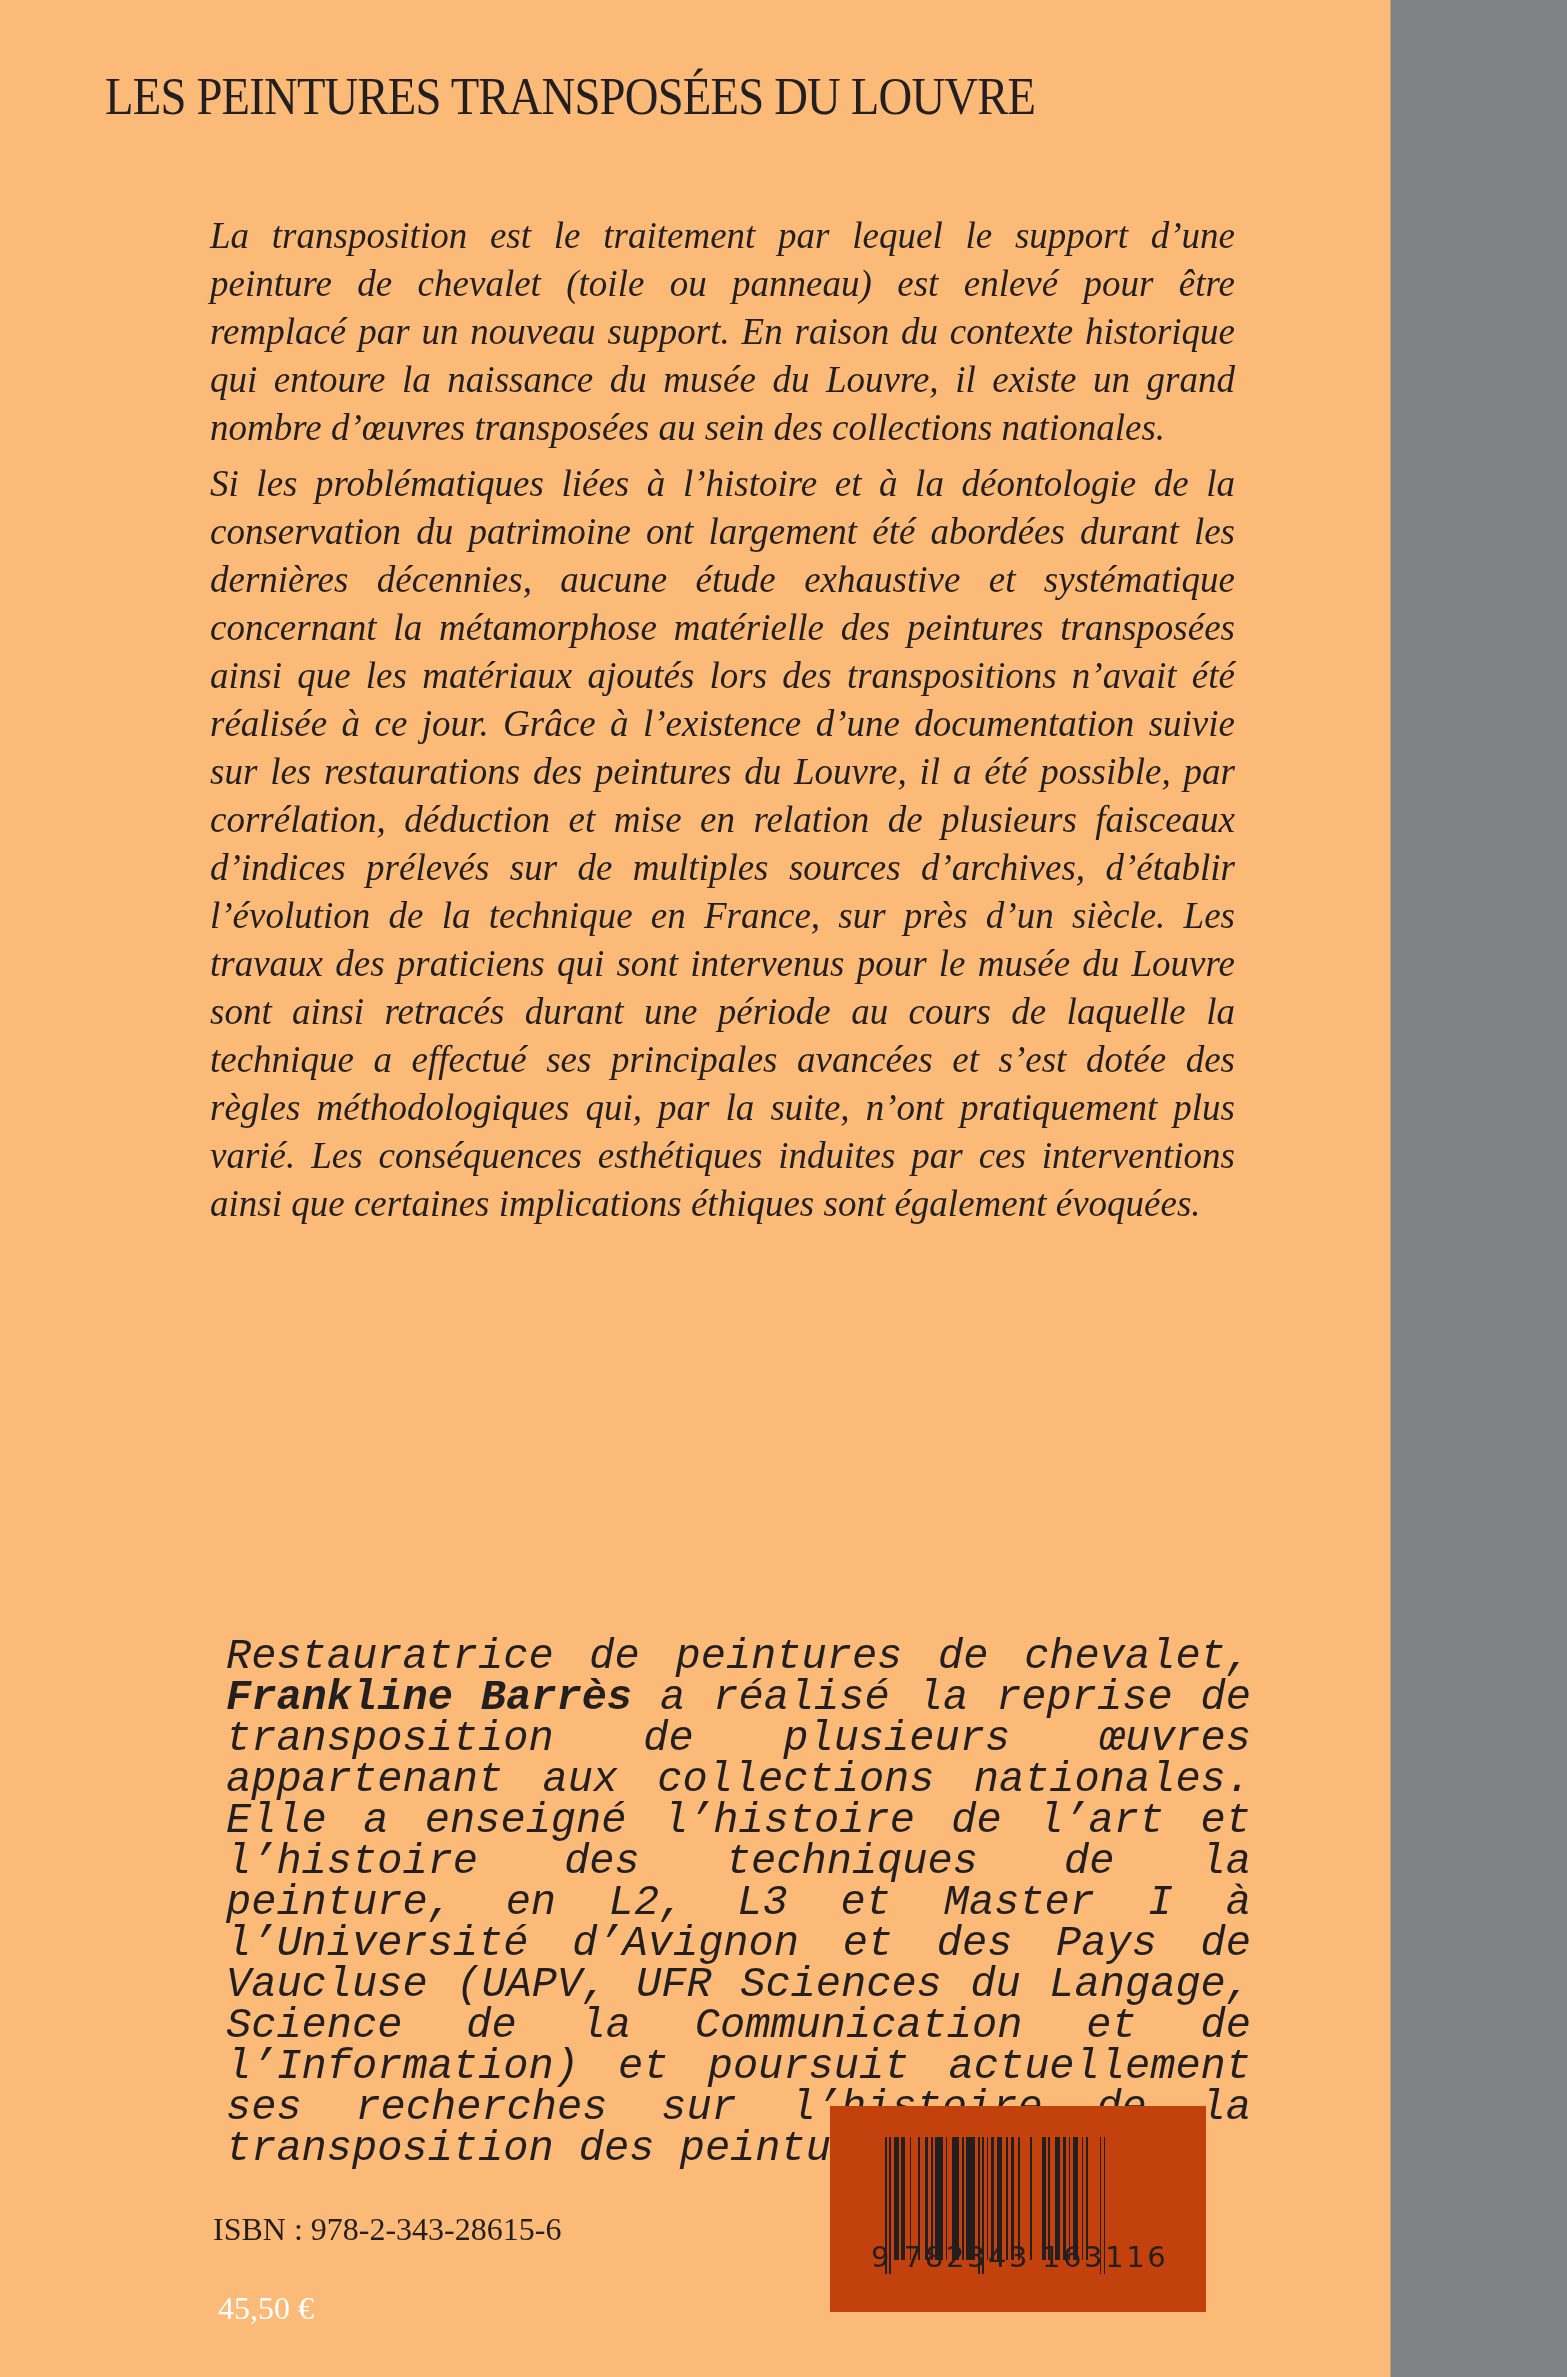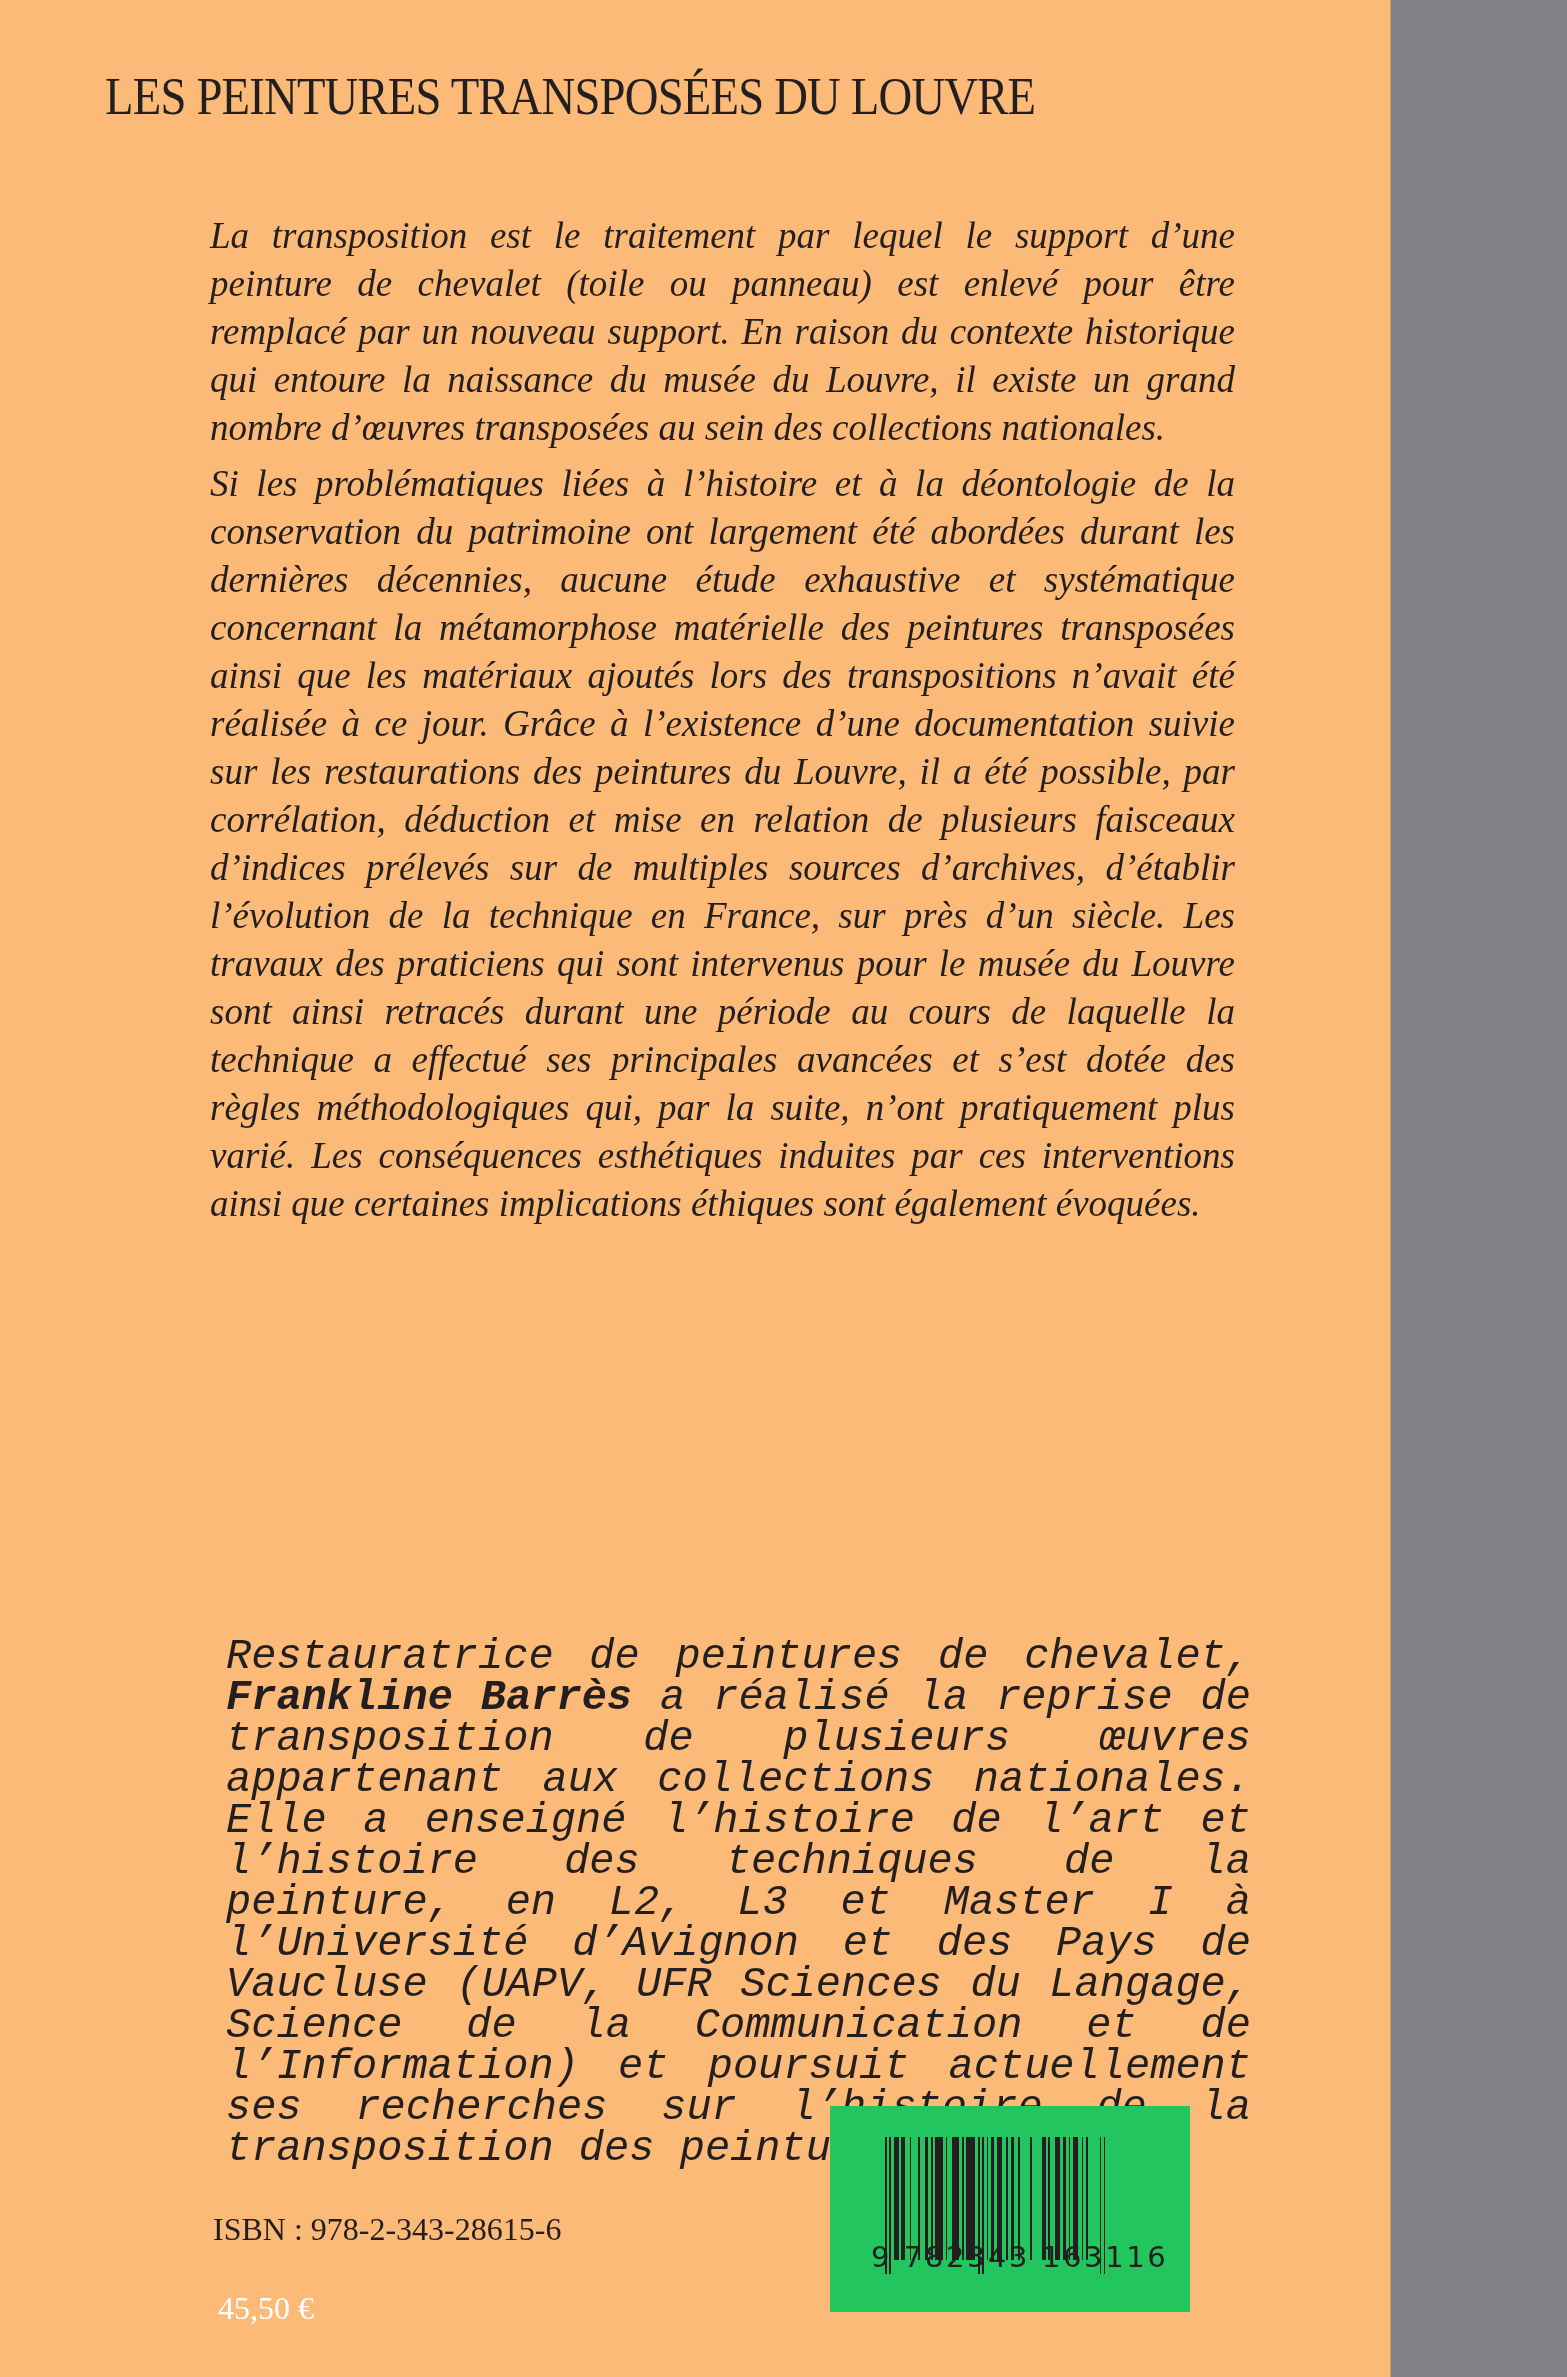--- a/index.html
+++ b/index.html
@@ -94,21 +94,22 @@
       line-height: 1;
       color: #ffffff;
       white-space: nowrap;
     }
     .barcode-box {
       position: absolute;
       left: 826px;
       top: 2106px;
       width: 360px;
       height: 206px;
-      background: #22c55e;
+      background: #c2410c;
+      padding-left: 16px;
     }
     .barcode-bars {
       position: absolute;
       left: 55px;
       top: 31px;
       width: 266px;
       height: 137px;
       display: flex;
       align-items: flex-start;
     }

